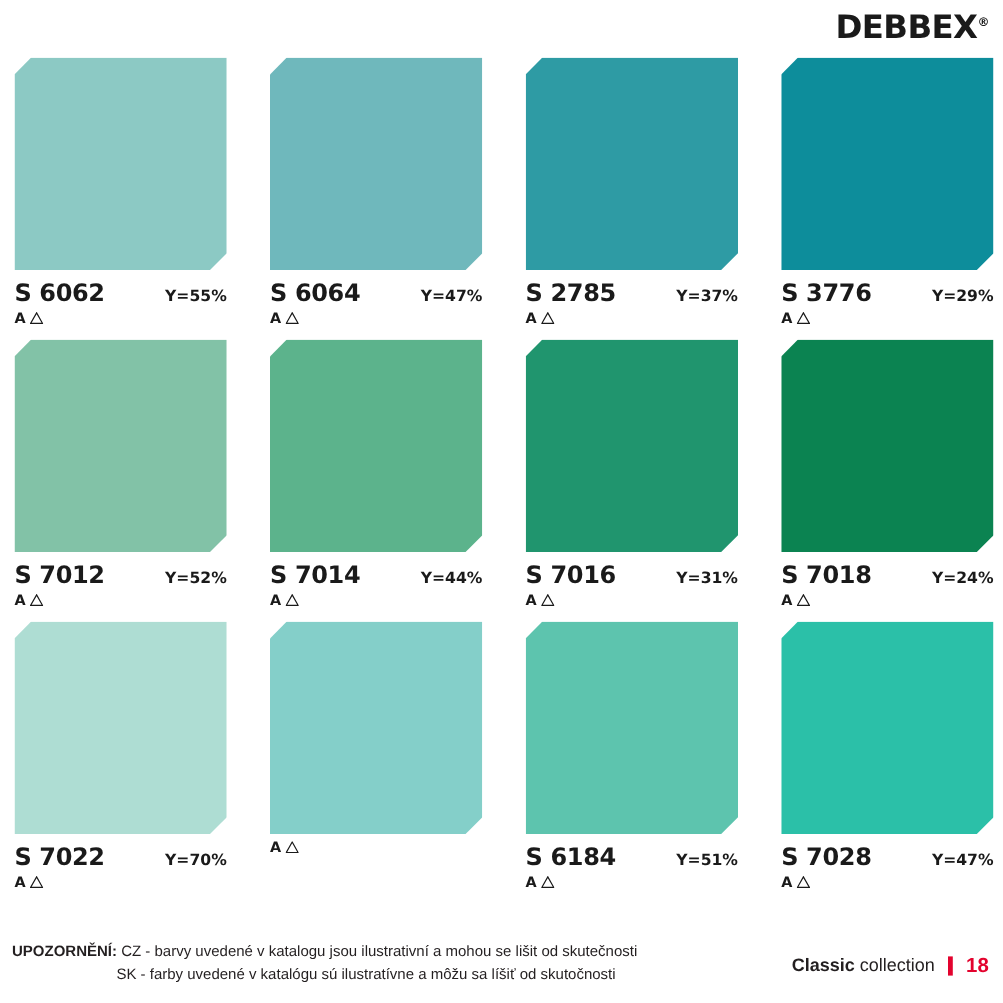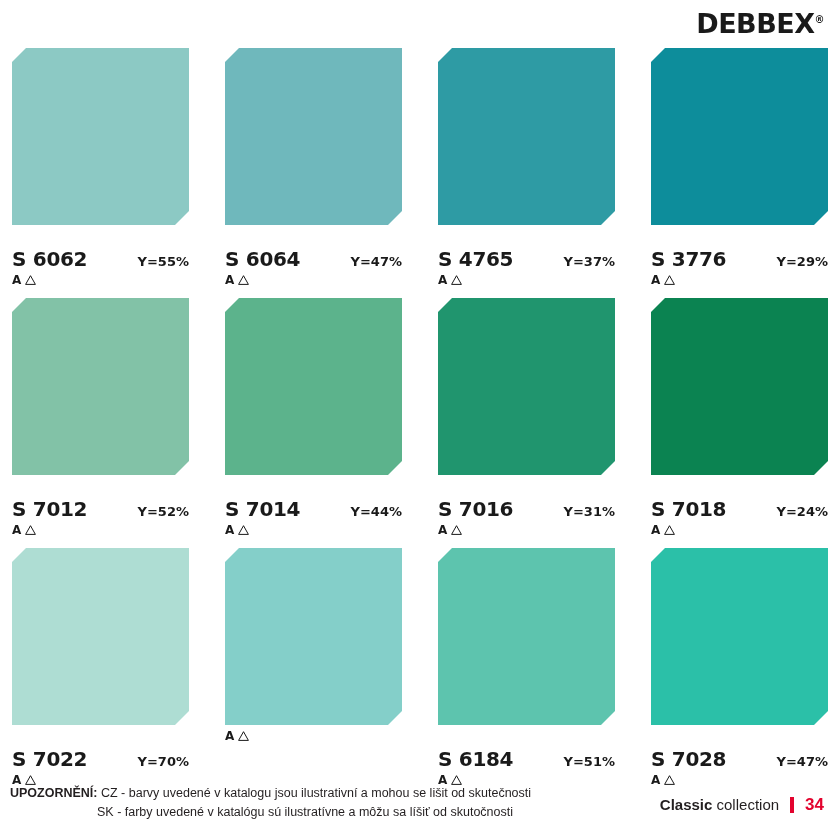--- a/index.html
+++ b/index.html
@@ -58,21 +58,21 @@
   }
   .cell {
     width: 177px;
   }
   .chip {
     width: 177px;
     height: 177px;
     clip-path: polygon(14px 0, 100% 0, 100% calc(100% - 14px), calc(100% - 14px) 100%, 0 100%, 0 14px);
   }
   .cell-label {
-    margin-top: 24px;
+    margin-top: 9px;
     display: flex;
     align-items: baseline;
     justify-content: space-between;
     width: 177px;
     text-align: center;
   }
   .code {
     font-family: "DejaVu Sans", sans-serif;
     font-weight: bold;
     font-size: 20px;
@@ -196,21 +196,21 @@
       <div class="finish">
         <span>A</span>
         <svg class="finish-tri" viewBox="0 0 11 10">
           <polygon points="5.5,0.7 10.4,9.4 0.6,9.4" fill="none" stroke="#1a1a1a" stroke-width="1"></polygon>
         </svg>
       </div>
     </div>
     <div class="cell">
       <div class="chip" style="background: rgb(46, 155, 164);"></div>
       <div class="cell-label">
-        <span class="code">S 4765</span>
+        <span class="code">S 2785</span>
         <span class="yval">Y=37%</span>
       </div>
       <div class="finish">
         <span>A</span>
         <svg class="finish-tri" viewBox="0 0 11 10">
           <polygon points="5.5,0.7 10.4,9.4 0.6,9.4" fill="none" stroke="#1a1a1a" stroke-width="1"></polygon>
         </svg>
       </div>
     </div>
     <div class="cell">
@@ -331,15 +331,15 @@
 <div class="footer">
   <div class="disclaimer">
     <div class="line1"><b>UPOZORNĚNÍ:</b>
       <span>CZ - barvy uvedené v katalogu jsou ilustrativní a mohou se lišit od skutečnosti</span></div>
     <div class="line2"><span>SK - farby uvedené v katalógu sú ilustratívne a môžu sa líšiť od skutočnosti</span></div>
   </div>
   <div class="collection">
     <span><span class="strong">Classic</span>
       <span>collection</span></span>
     <span class="collection-sep"></span>
-    <span class="page-num">34</span>
+    <span class="page-num">18</span>
   </div>
 </div>
 
 </body></html>

